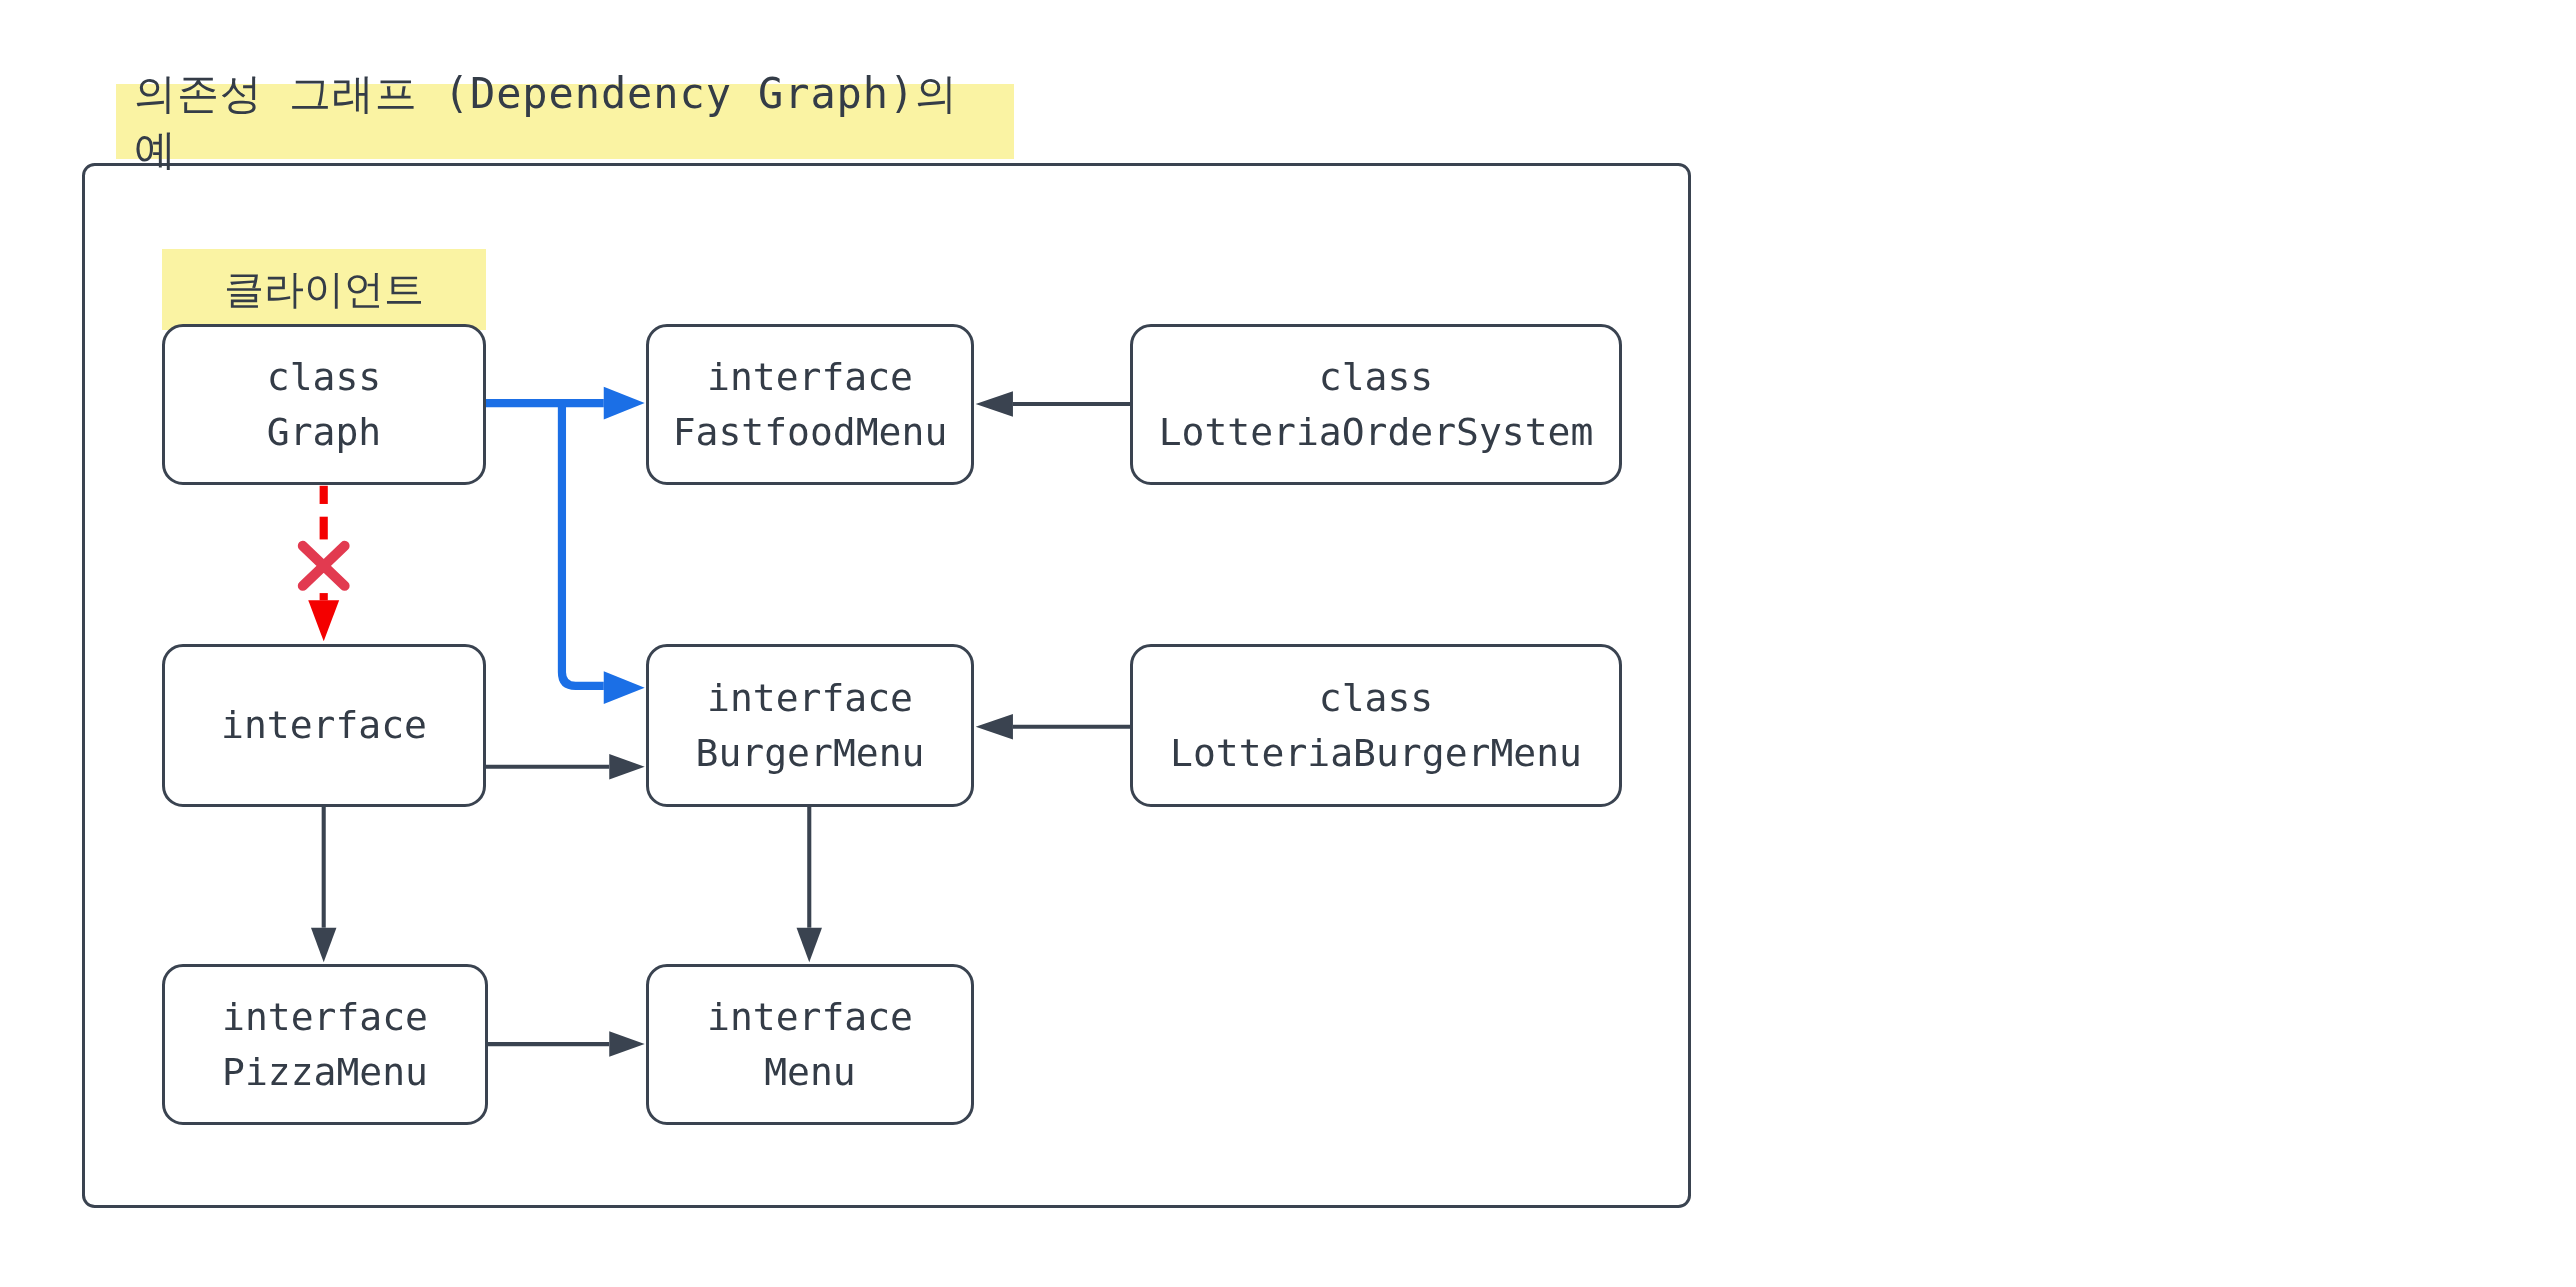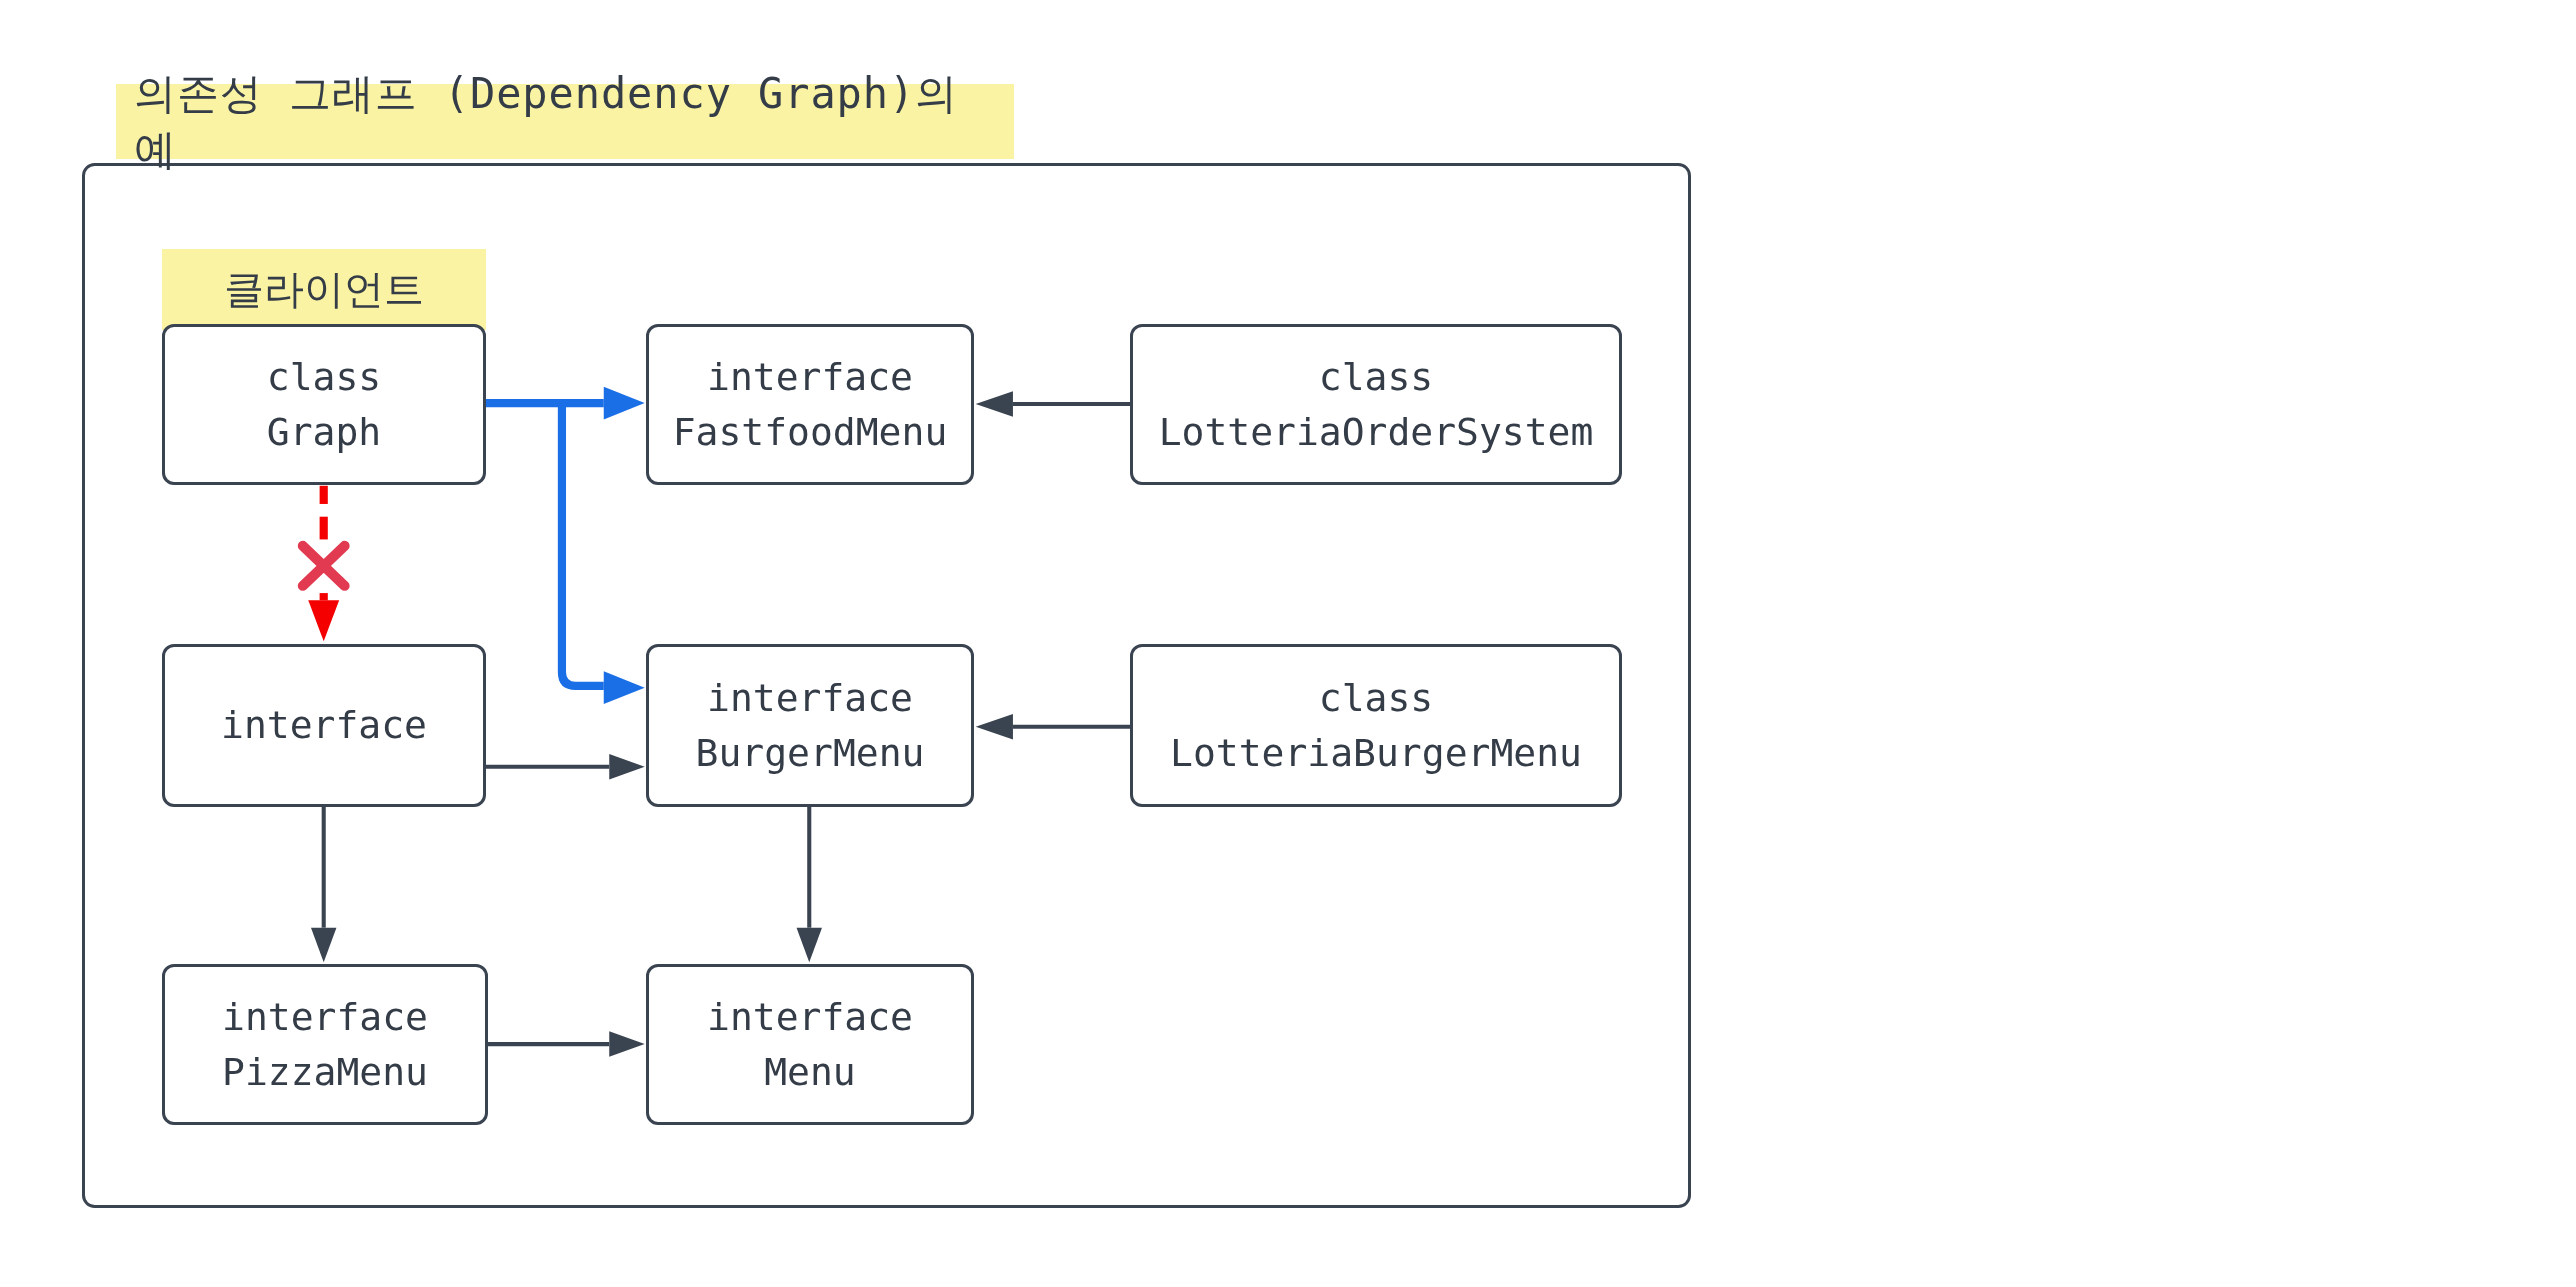--- a/index.html
+++ b/index.html
@@ -44,21 +44,21 @@
   }
   .client-note{
     left:162px;top:249px;width:324px;height:81px;
     font-size:40px;
     justify-content:center;
   }
   .node{
     position:absolute;
     background:var(--node-bg);
     border:3.6px solid var(--line);
-    border-radius:12px;
+    border-radius:21px;
     box-sizing:border-box;
     display:flex;flex-direction:column;
     align-items:center;justify-content:center;
     color:var(--text);
     font-size:38px;line-height:55px;
     text-align:center;
   }
   svg.edges{position:absolute;left:0;top:0;}
   .e-dark{stroke:var(--line);stroke-width:4.5;fill:none;}
   .f-dark{fill:var(--line);stroke:none;}

